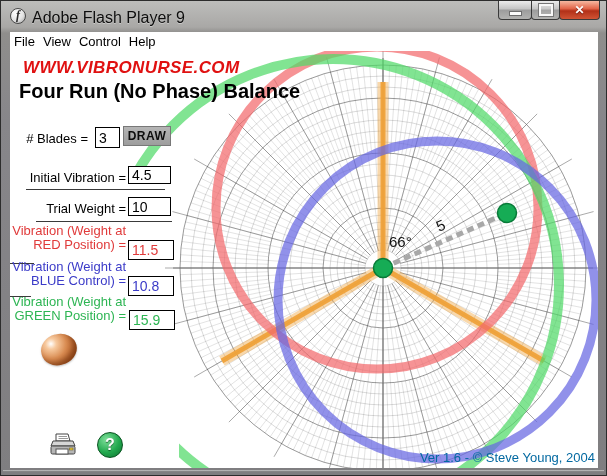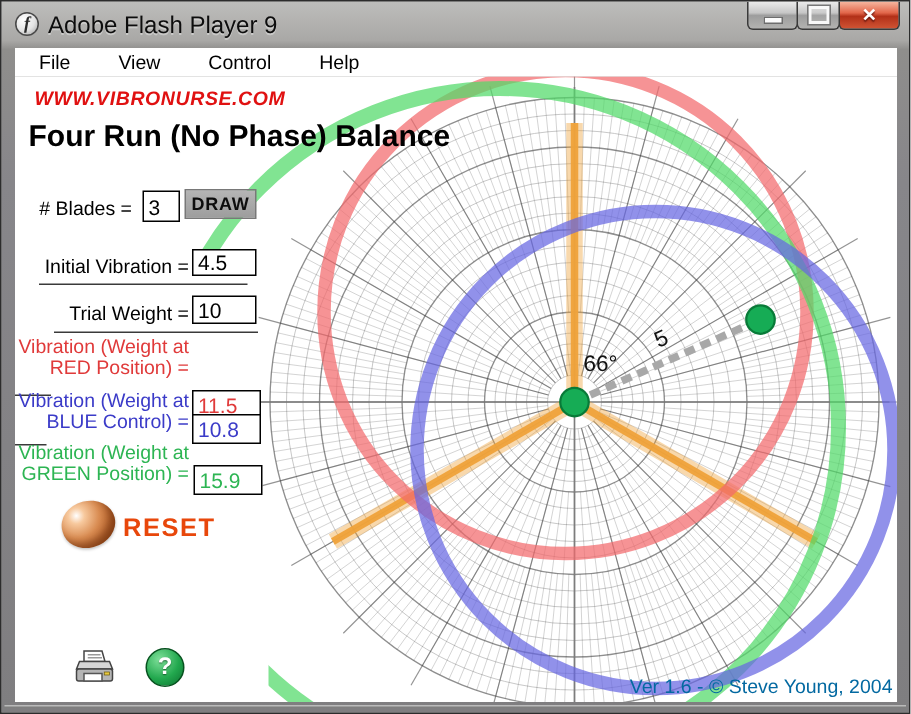--- a/index.html
+++ b/index.html
@@ -21,45 +21,45 @@
     border-radius:0 0 4px 4px;display:flex;align-items:center;justify-content:center;}
   .wbtn.min{width:34px;background:linear-gradient(#ececec,#c6c6c6 42%,#9d9d9d 52%,#b3b3b1);}
   .wbtn.max{width:29px;background:linear-gradient(#ececec,#c6c6c6 42%,#9d9d9d 52%,#b3b3b1);}
   .wbtn.close{width:41px;background:linear-gradient(#f6b8a1,#e2664a 42%,#b23018 55%,#d05434);}
   .glyph-min{width:11px;height:3px;background:#fbfbfb;border:1px solid #6d6d6d;margin-top:7px;}
   .glyph-max{width:10px;height:8px;border:2px solid #f8f8f8;outline:1px solid #777;background:rgba(255,255,255,.08);}
   .glyph-close{color:#fff;font-size:12px;font-weight:700;text-shadow:0 1px 1px rgba(60,0,0,.6);}
   
   .menubar{position:absolute;top:31px;left:9px;width:588px;height:19px;background:#ffffff;
     display:flex;align-items:center;font-size:13px;color:#000;}
-  .menu-item{padding:1px 16px;cursor:default;}
+  .menu-item{padding:1px 4px;cursor:default;}
   
   .stage{position:absolute;top:50px;left:9px;width:588px;height:417px;background:#ffffff;overflow:hidden;}
   .stage *{position:absolute;box-sizing:border-box;}
   #chart{left:0;top:0;width:588px;height:417px;}
-  .logo{left:13px;top:7px;font-style:italic;font-weight:700;font-size:13px;color:#e01111;
+  .logo{left:13px;top:7px;font-style:italic;font-weight:700;font-size:17px;color:#e01111;
     letter-spacing:.4px;white-space:nowrap;}
   .app-title{left:9px;top:29px;font-weight:700;font-size:20px;color:#000;white-space:nowrap;}
   .lbl{font-size:13px;color:#000;text-align:right;white-space:nowrap;left:0;width:116px;}
   .lbl2{line-height:14px;}
   .lbl-blades{left:0;top:80px;width:78px;}
   .fld{background:#fff;border:1px solid #000;font-size:14px;color:#000;padding:0 0 0 3px;
     font-family:"Liberation Sans",sans-serif;}
   .fld-blades{left:85px;top:76px;width:25px;height:21px;}
   .draw-btn{left:113px;top:75px;width:48px;height:20px;background:linear-gradient(#b5b5b5,#9d9d9d);
     border:1px solid #787878;font-weight:700;font-size:12px;color:#0d0d0d;text-align:center;
     line-height:18px;letter-spacing:.5px;}
   .lbl-iv{top:119px;}
   .fld-iv{left:118px;top:115px;width:43px;height:18px;}
   .hr1{left:16px;top:138px;width:139px;height:1px;background:#3a3a3a;}
   .lbl-tw{top:150px;}
   .fld-tw{left:118px;top:146px;width:43px;height:19px;}
   .hr2{left:26px;top:170px;width:136px;height:1px;background:#3a3a3a;}
   .lbl-red{top:173px;color:#e03a3a;}
-  .fld-red{left:118px;top:189px;width:46px;height:20px;color:#e03a3a;margin-top:20px;}
+  .fld-red{left:118px;top:189px;width:46px;height:20px;color:#e03a3a;}
   .frag1{left:0;top:212px;width:24px;height:1px;background:#3a3a3a;}
   .lbl-blue{top:209px;color:#3b3bc8;}
   .fld-blue{left:118px;top:225px;width:46px;height:20px;color:#3b3bc8;}
   .frag2{left:0;top:245px;width:21px;height:1px;background:#3a3a3a;}
   .lbl-green{top:244px;color:#2db553;}
   .fld-green{left:119px;top:259px;width:46px;height:20px;color:#2db553;}
   .egg{left:31px;top:283px;width:36px;height:31px;border-radius:50% 50% 52% 48%;
     transform:rotate(-14deg);cursor:pointer;
     background:radial-gradient(circle at 32% 26%,#ffffff 0%,#f7c99e 16%,#d98c52 45%,#b05a24 74%,#7c3a12 100%);
     box-shadow:inset -3px -4px 5px rgba(90,40,10,.45), 0 1px 2px rgba(0,0,0,.25);}
@@ -535,21 +535,20 @@
     <input class="fld fld-blue" value="10.8" style="">
     <div class="frag2"></div>
 
     <div class="lbl lbl2 lbl-green">
       <div style="position:static">Vibration (Weight at</div>
       <div style="position:static">GREEN Position) =</div>
     </div>
     <input class="fld fld-green" value="15.9" style="">
 
     <div class="egg"></div>
-    <div class="reset-lbl">RESET</div>
 
     <div class="print-icon">
       <svg width="30" height="27" viewBox="0 0 30 27">
         <polygon points="9,1 21,1 23,8 9,8" fill="#ffffff" stroke="#444" stroke-width="1"></polygon>
         <line x1="11.5" y1="3.5" x2="20" y2="3.5" stroke="#999" stroke-width="1"></line>
         <line x1="11.5" y1="5.5" x2="21" y2="5.5" stroke="#999" stroke-width="1"></line>
         <polygon points="6,8 26,8 28,13 4,13" fill="#d6d6d6" stroke="#444" stroke-width="1"></polygon>
         <rect x="4" y="13" width="24" height="8" rx="1.5" fill="#b5b5b5" stroke="#444" stroke-width="1"></rect>
         <rect x="9" y="16" width="12" height="5" fill="#ffffff" stroke="#555" stroke-width="1"></rect>
         <rect x="22.5" y="15" width="3.5" height="2" fill="#e8c93e" stroke="#6b5b12" stroke-width="0.5"></rect>

